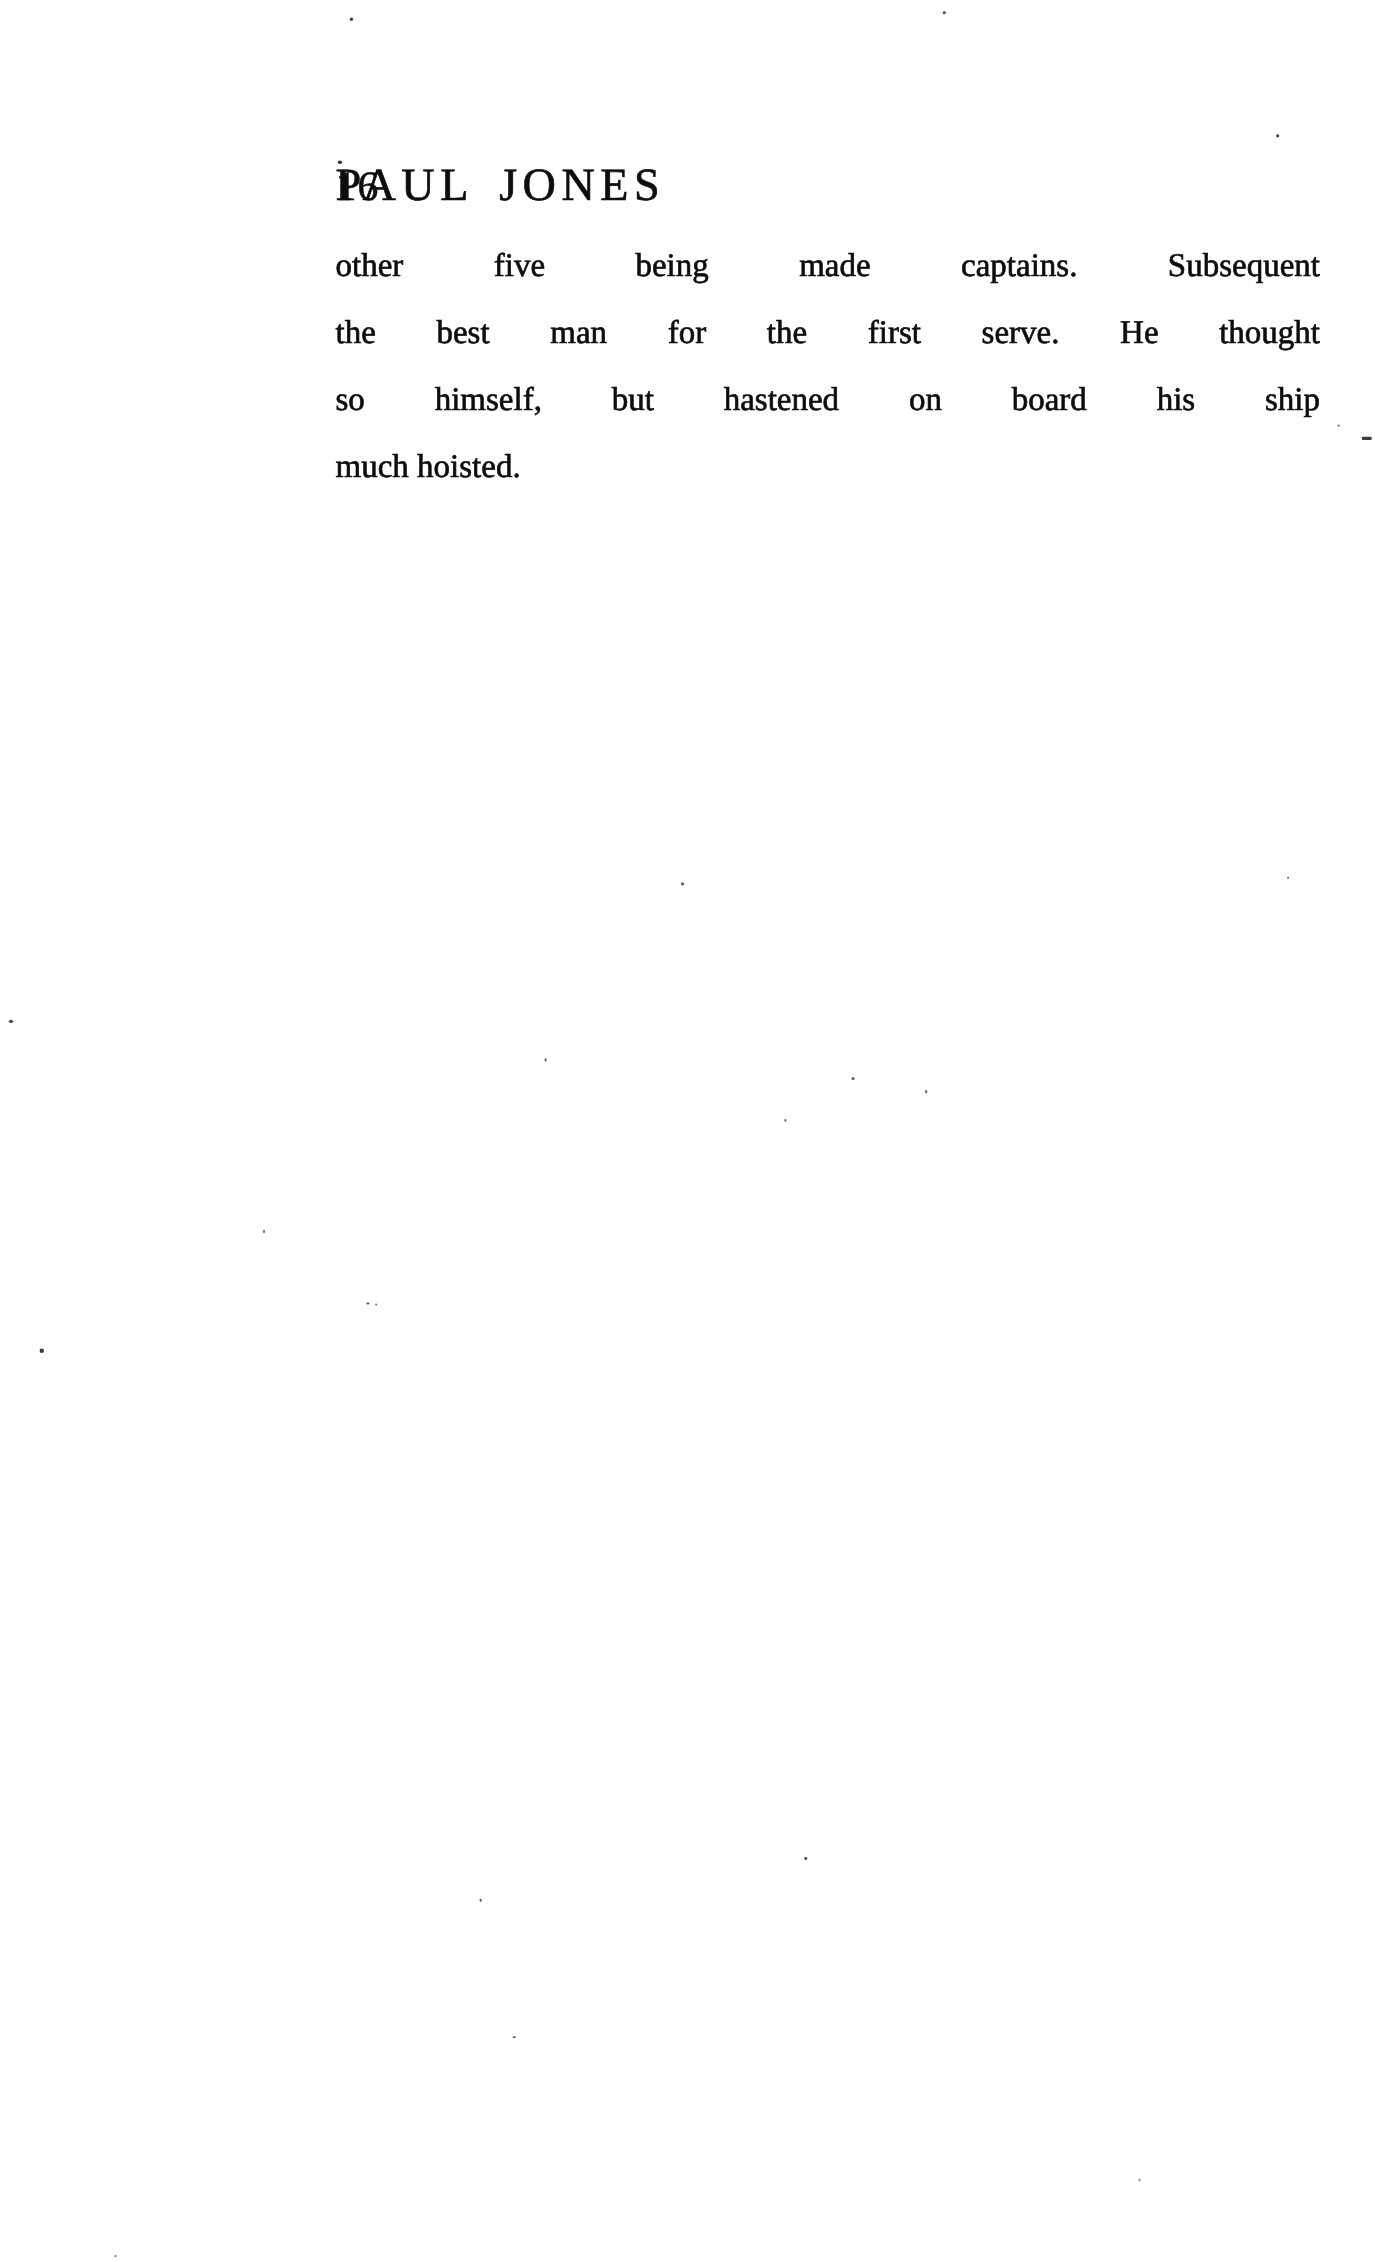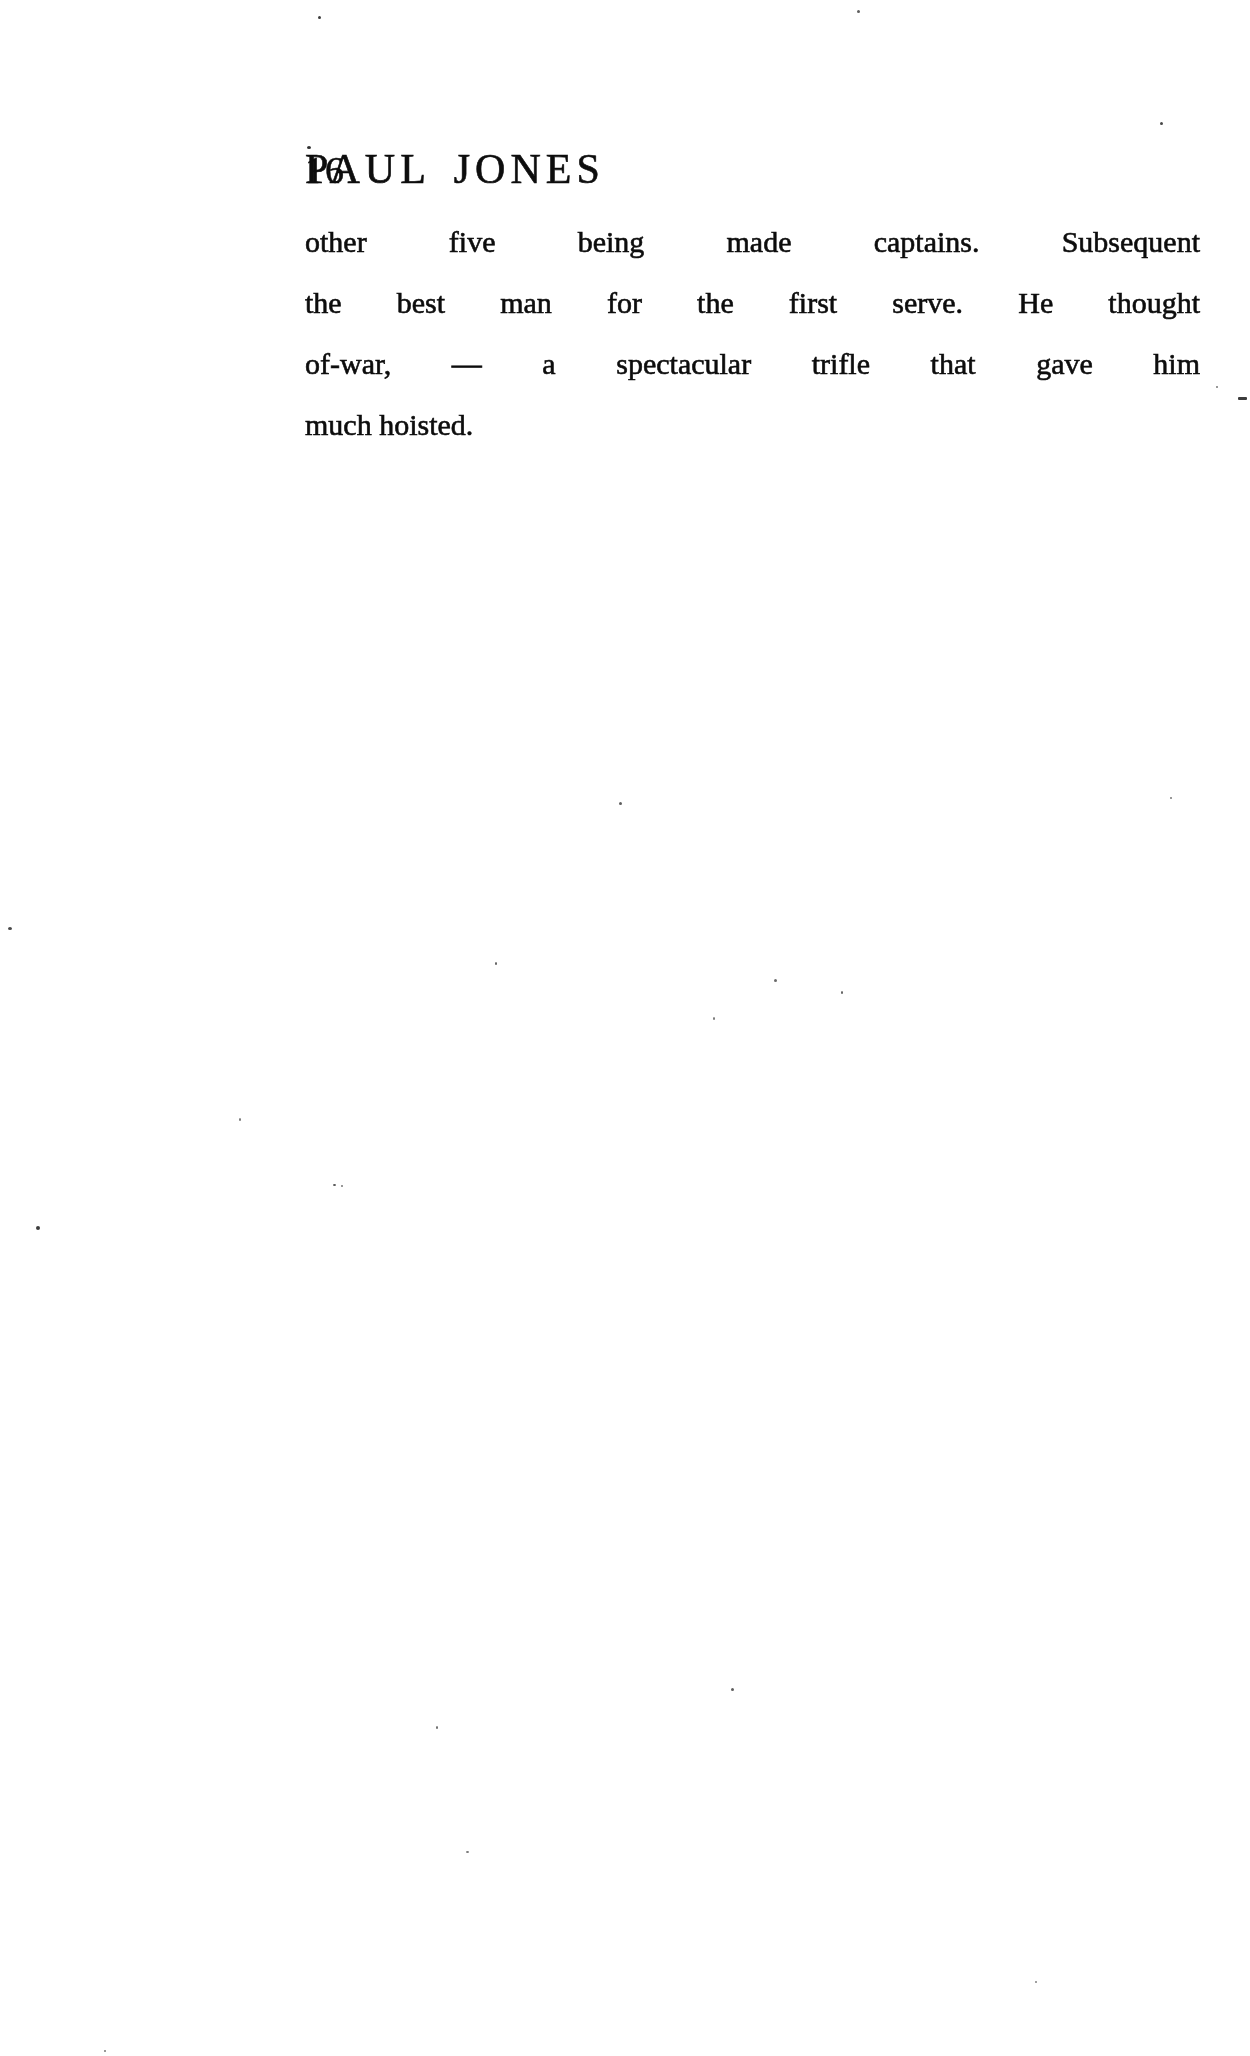--- a/index.html
+++ b/index.html
@@ -81,21 +81,21 @@
 <div class="page">
 
   <header class="running-header">
     <span class="folio">16</span>
     <span class="head">PAUL JONES</span>
   </header>
 
   <main class="body-text">
     <div class="line">other five being made captains.  Subsequent</div>
     <div class="line">the best man for the first serve.  He thought</div>
-    <div class="line">of-war, — a spectacular trifle that gave him</div>
+    <div class="line">so himself, but hastened on board his ship</div>
     <div class="line last">much hoisted.</div>
   </main>
 
 <div class="speck" style="left: 318px; top: 16px; width: 3px; height: 3px; opacity: 0.85;"></div>
     <div class="speck" style="left: 857px; top: 10px; width: 3px; height: 3px; opacity: 0.7;"></div>
     <div class="speck" style="left: 1160px; top: 122px; width: 3px; height: 3px; opacity: 0.8;"></div>
     <div class="speck" style="left: 307px; top: 146px; width: 4px; height: 3px; opacity: 0.9;"></div>
     <div class="speck" style="left: 1216px; top: 386px; width: 2px; height: 2px; opacity: 0.6;"></div>
     <div class="speck dash" style="left: 1238px; top: 397px; width: 9px; height: 3px; opacity: 0.85;"></div>
     <div class="speck" style="left: 619px; top: 802px; width: 3px; height: 3px; opacity: 0.7;"></div>

